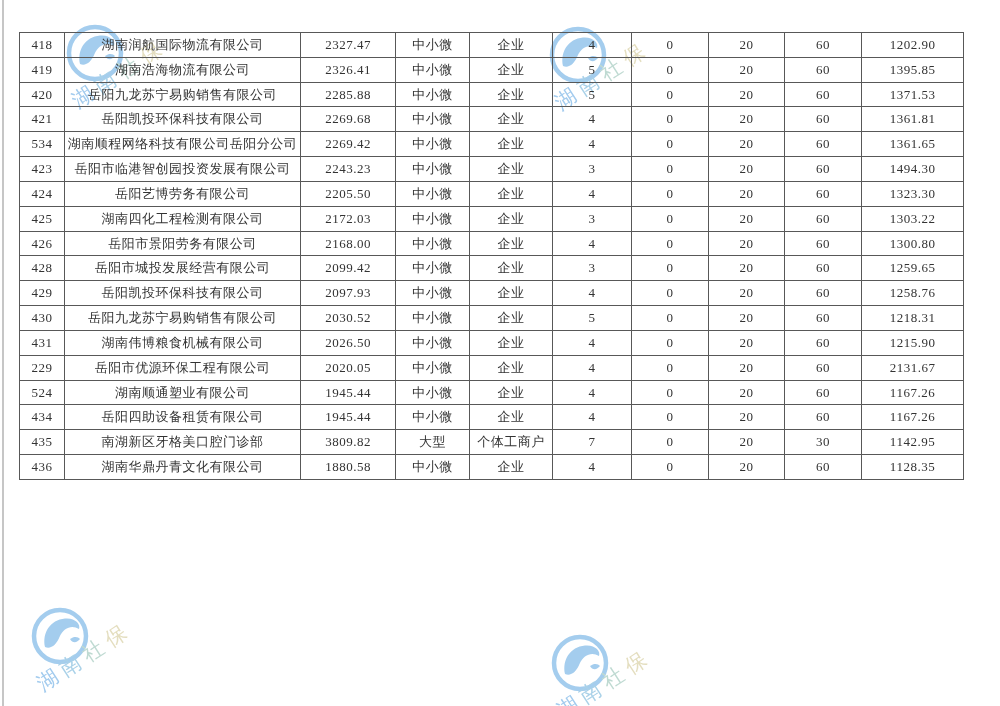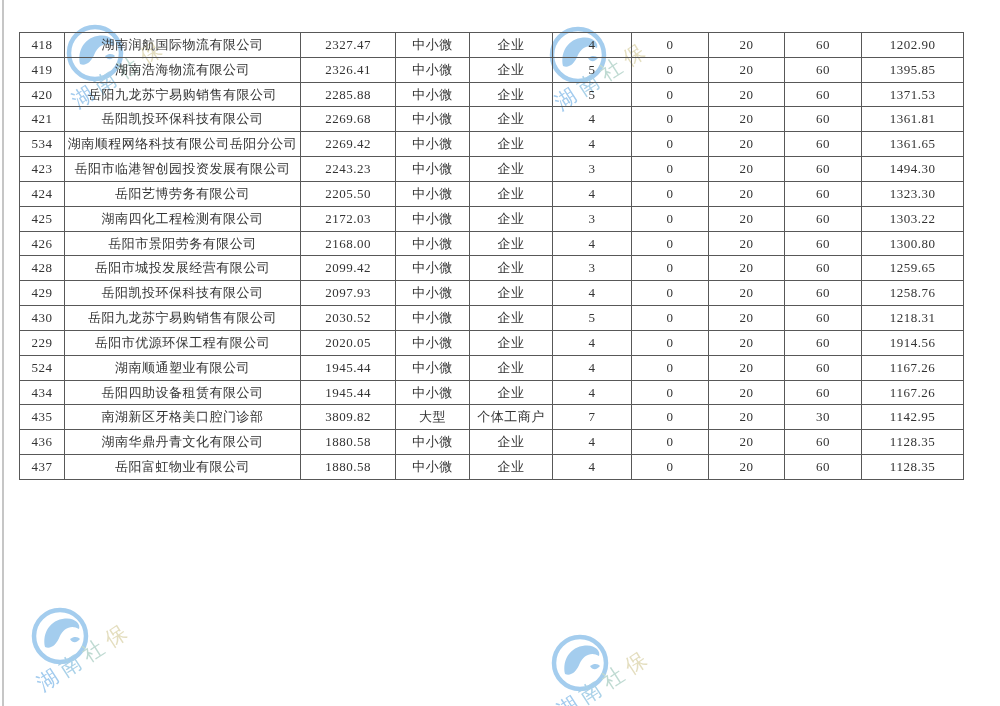--- a/index.html
+++ b/index.html
@@ -245,30 +245,42 @@
           <td>2030.52</td>
           <td>中小微</td>
           <td>企业</td>
           <td>5</td>
           <td>0</td>
           <td>20</td>
           <td>60</td>
           <td>1218.31</td>
         </tr>
         <tr>
+          <td>431</td>
+          <td>湖南伟博粮食机械有限公司</td>
+          <td>2026.50</td>
+          <td>中小微</td>
+          <td>企业</td>
+          <td>4</td>
+          <td>0</td>
+          <td>20</td>
+          <td>60</td>
+          <td>1215.90</td>
+        </tr>
+        <tr>
           <td>229</td>
           <td>岳阳市优源环保工程有限公司</td>
           <td>2020.05</td>
           <td>中小微</td>
           <td>企业</td>
           <td>4</td>
           <td>0</td>
           <td>20</td>
           <td>60</td>
-          <td>1914.56</td>
+          <td>2131.67</td>
         </tr>
         <tr>
           <td>524</td>
           <td>湖南顺通塑业有限公司</td>
           <td>1945.44</td>
           <td>中小微</td>
           <td>企业</td>
           <td>4</td>
           <td>0</td>
           <td>20</td>
@@ -304,27 +316,15 @@
           <td>湖南华鼎丹青文化有限公司</td>
           <td>1880.58</td>
           <td>中小微</td>
           <td>企业</td>
           <td>4</td>
           <td>0</td>
           <td>20</td>
           <td>60</td>
           <td>1128.35</td>
         </tr>
-        <tr>
-          <td>437</td>
-          <td>岳阳富虹物业有限公司</td>
-          <td>1880.58</td>
-          <td>中小微</td>
-          <td>企业</td>
-          <td>4</td>
-          <td>0</td>
-          <td>20</td>
-          <td>60</td>
-          <td>1128.35</td>
-        </tr>
       </tbody>
   </table>
 </div>
 
 </body></html>

